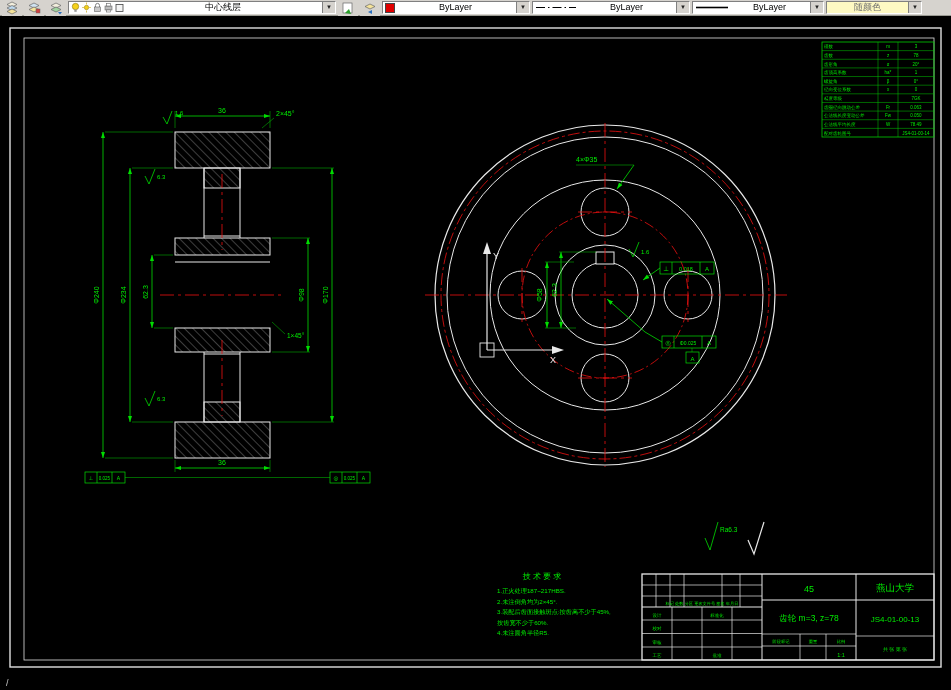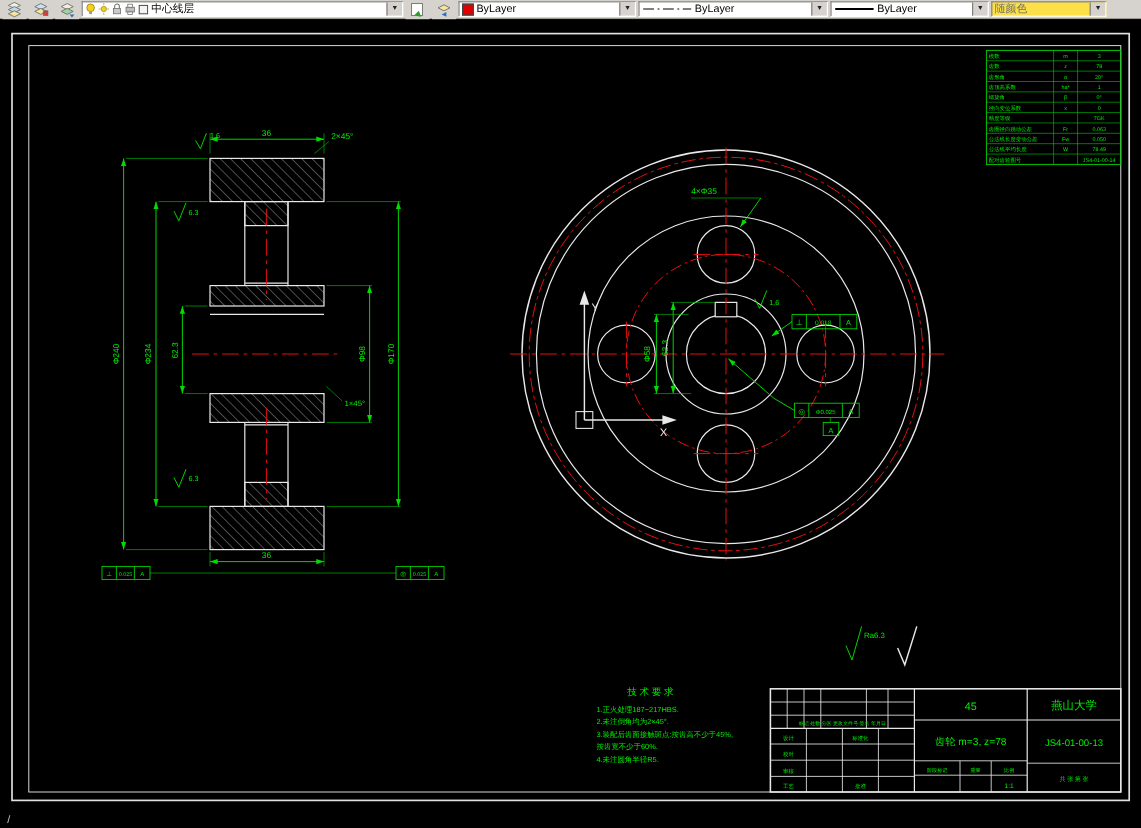--- a/index.html
+++ b/index.html
@@ -3,28 +3,28 @@
 <meta charset="utf-8">
 <style>
   html,body{margin:0;padding:0;background:#000;width:951px;height:690px;overflow:hidden;
     font-family:"Liberation Sans","DejaVu Sans",sans-serif;}
   .toolbar{height:16px;background:#d6d3ce;border-bottom:1px solid #9a9a92;display:flex;
     align-items:center;gap:2px;padding:1px 2px;box-sizing:border-box;}
   .tb-btn{width:18px;height:14px;display:flex;align-items:center;justify-content:center;
     background:#d6d3ce;border:1px solid transparent;}
   .combo{height:13px;background:#fff;border:1px solid;border-color:#808080 #fff #fff #808080;
     display:flex;align-items:center;font-size:9px;color:#000;padding:0 0 0 2px;box-sizing:border-box;gap:2px;}
-  .combo .ctext{white-space:nowrap;overflow:hidden;flex:1;line-height:11px;}
+  .combo .ctext{white-space:nowrap;overflow:hidden;flex:1;line-height:11px;text-align:center;}
   .combo .dd{width:12px;height:11px;background:#d6d3ce;border-left:1px solid #808080;
     font-size:6px;line-height:11px;text-align:center;color:#222;flex:0 0 auto;}
   .layer-combo{width:268px;}
   .color-combo{width:148px;}
   .lt-combo{width:158px;}
   .lw-combo{width:132px;}
-  .ps-combo{width:96px;background:#fde047;color:#6e6e6e;}
+  .ps-combo{width:96px;background:#fef9c3;color:#6e6e6e;}
   .mini{display:inline-flex;width:9px;height:11px;align-items:center;justify-content:center;flex:0 0 auto;}
   .swatch{width:8px;height:8px;background:#e00000;border:1px solid #444;flex:0 0 auto;}
   svg text{font-family:"Liberation Sans","DejaVu Sans",sans-serif;}
 </style>
 </head>
 <body>
 
 <div class="toolbar">
 
   <div class="tb-btn">

